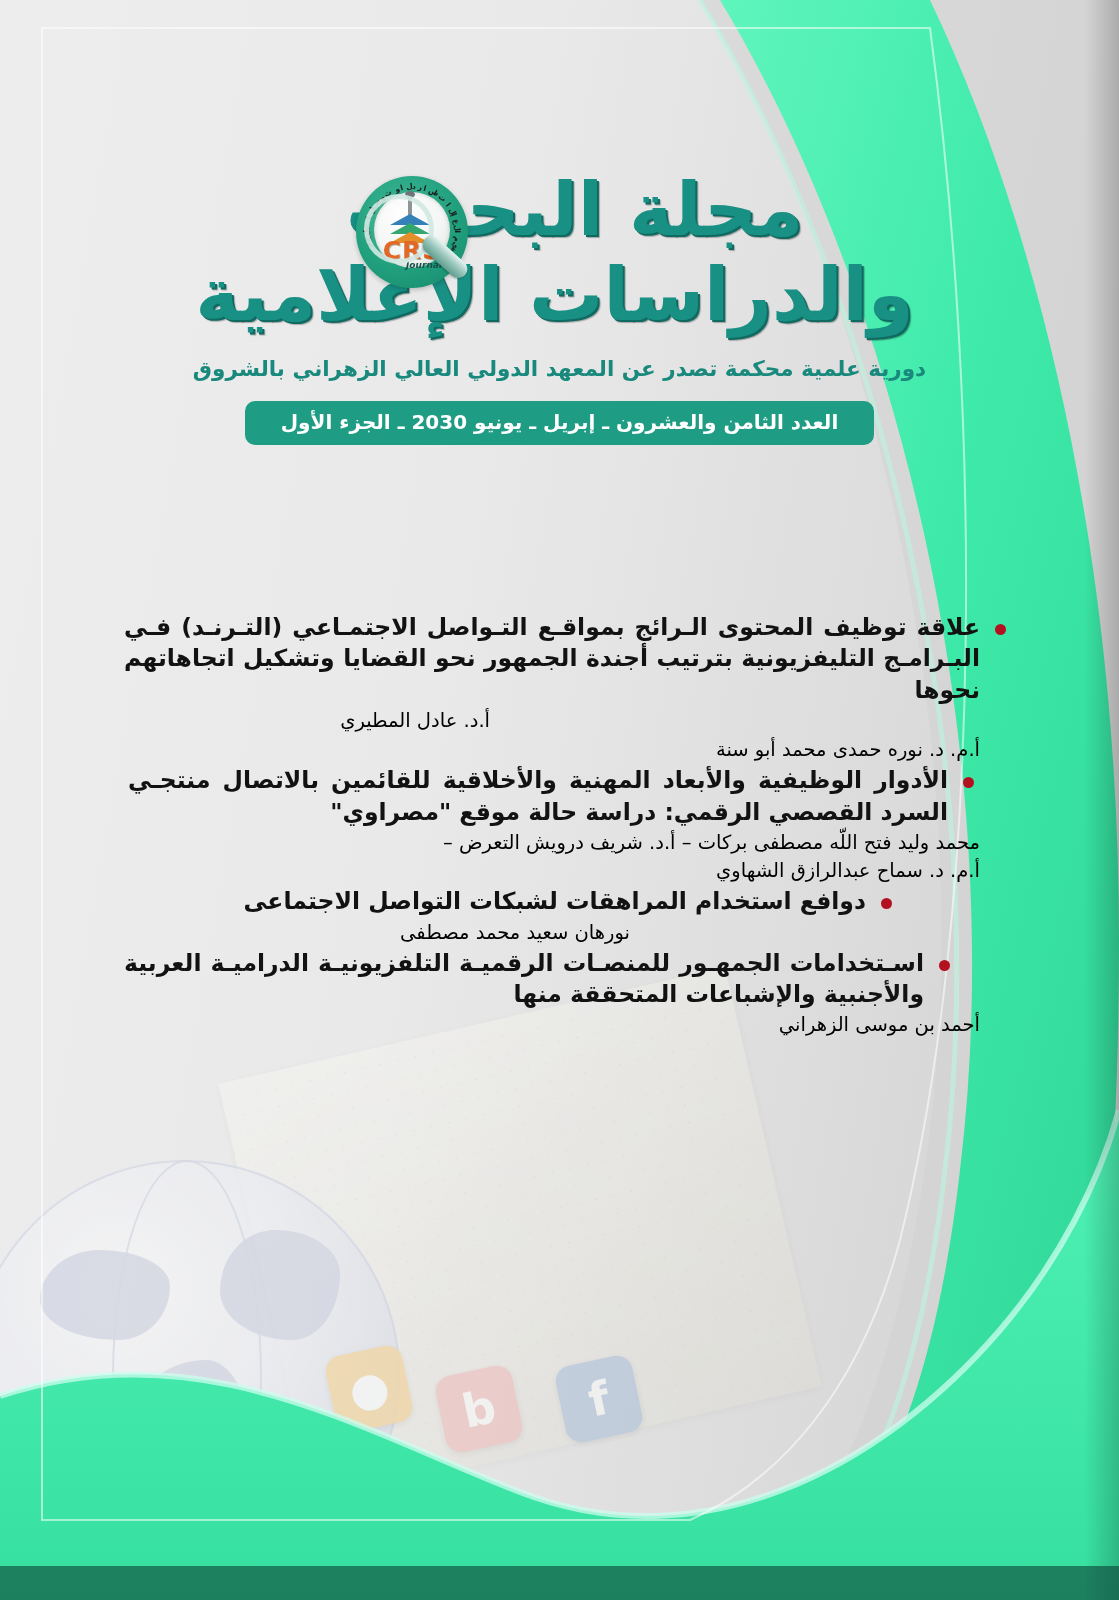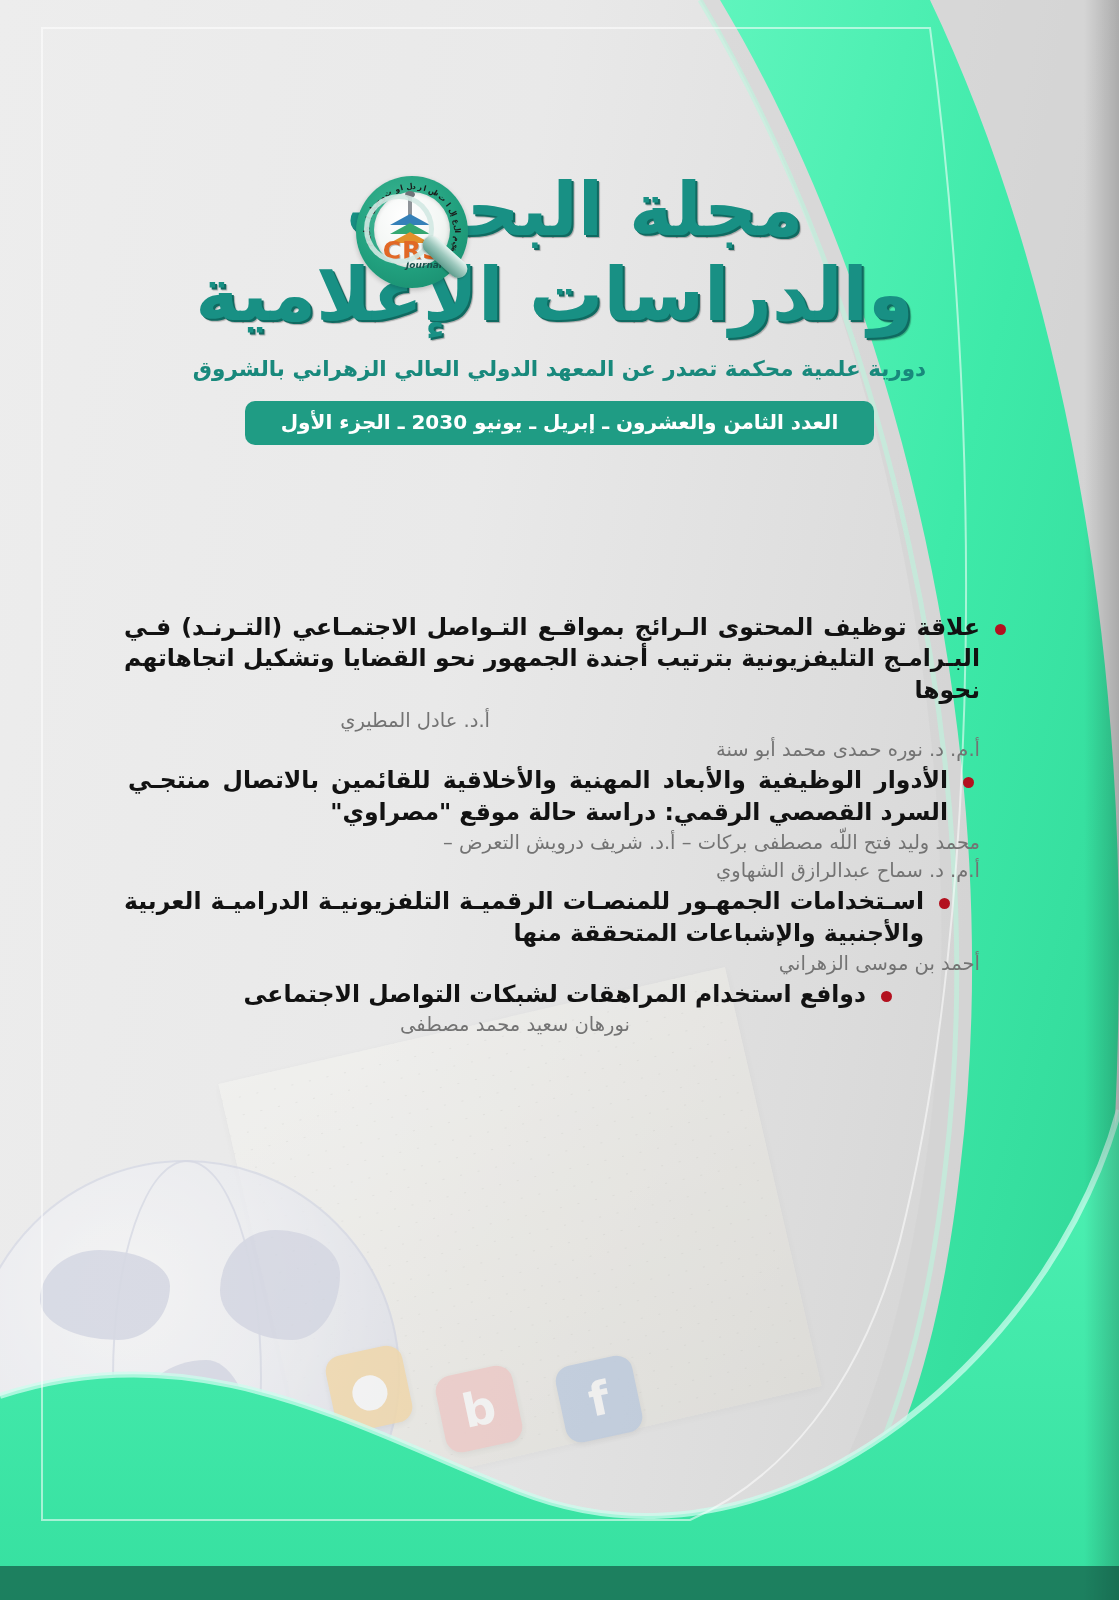--- a/index.html
+++ b/index.html
@@ -316,21 +316,21 @@
     top: 12px;
     width: 11px;
     height: 11px;
     border-radius: 50%;
     background: #b3111f;
   }
   .authors {
     display: block;
     font-size: 19.5px;
     font-weight: 400;
-    color: #737373;
+    color: #000000;
     line-height: 1.4;
     padding-right: 30px;
     margin-top: 1px;
   }
 
   
   .e1 .entry-title { width: 856px; }
   .e1 .authors { text-align: right; padding-right: 520px; }
   .e2 .entry-title { width: 856px; }
   .e3 .entry-title { width: 856px; }
@@ -480,30 +480,30 @@
 
     <div class="entry e6">
       <span class="entry-title">
         <span class="bullet"></span>
         <span>الأدوار الوظيفية والأبعاد المهنية والأخلاقية للقائمين بالاتصال منتجـي السرد القصصي الرقمي: دراسة حالة موقع "مصراوي"</span>
       </span>
       <span class="authors">محمد وليد فتح اللّه مصطفى بركات  –  أ.د. شريف درويش التعرض –</span>
       <span class="authors">أ.م. د. سماح عبدالرازق الشهاوي</span>
     </div>
 
+    <div class="entry e8">
+      <span class="entry-title">
+        <span class="bullet"></span>
+        <span>دوافع استخدام المراهقات لشبكات التواصل الاجتماعى</span>
+      </span>
+      <span class="authors">نورهان سعيد محمد مصطفى</span>
+    </div>
+
     <div class="entry e7">
       <span class="entry-title">
         <span class="bullet"></span>
         <span>اسـتخدامات الجمهـور للمنصـات الرقميـة التلفزيونيـة الدراميـة العربية والأجنبية والإشباعات المتحققة منها</span>
       </span>
       <span class="authors">أحمد بن موسى الزهراني</span>
     </div>
 
-    <div class="entry e8">
-      <span class="entry-title">
-        <span class="bullet"></span>
-        <span>دوافع استخدام المراهقات لشبكات التواصل الاجتماعى</span>
-      </span>
-      <span class="authors">نورهان سعيد محمد مصطفى</span>
-    </div>
-
   </div>
 </div>
 
 </body></html>

